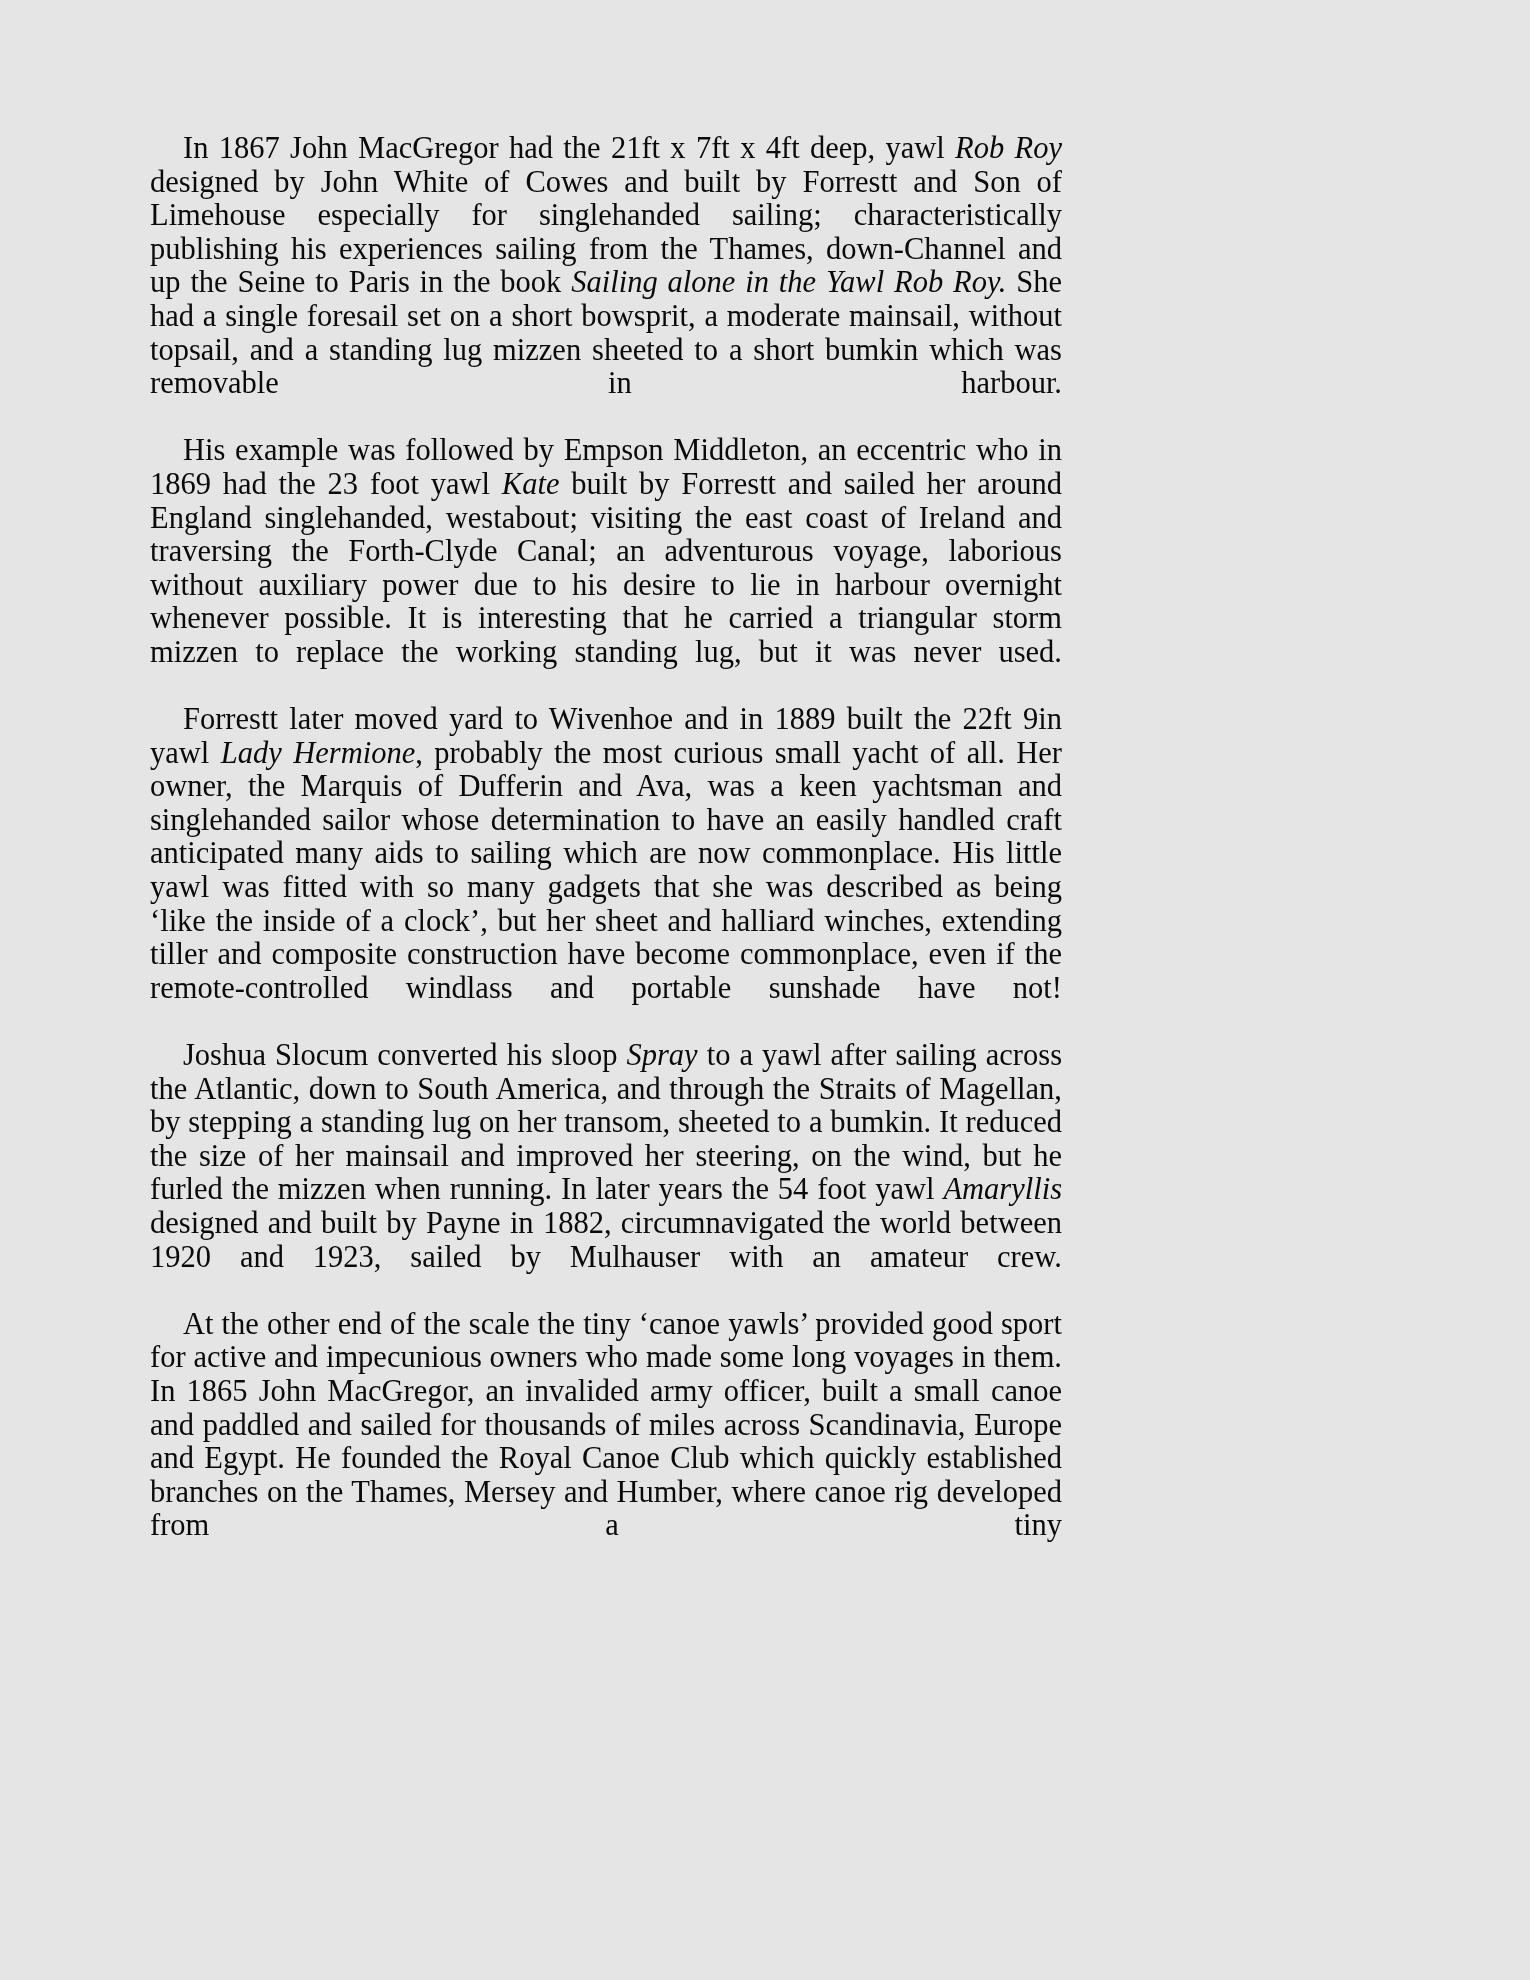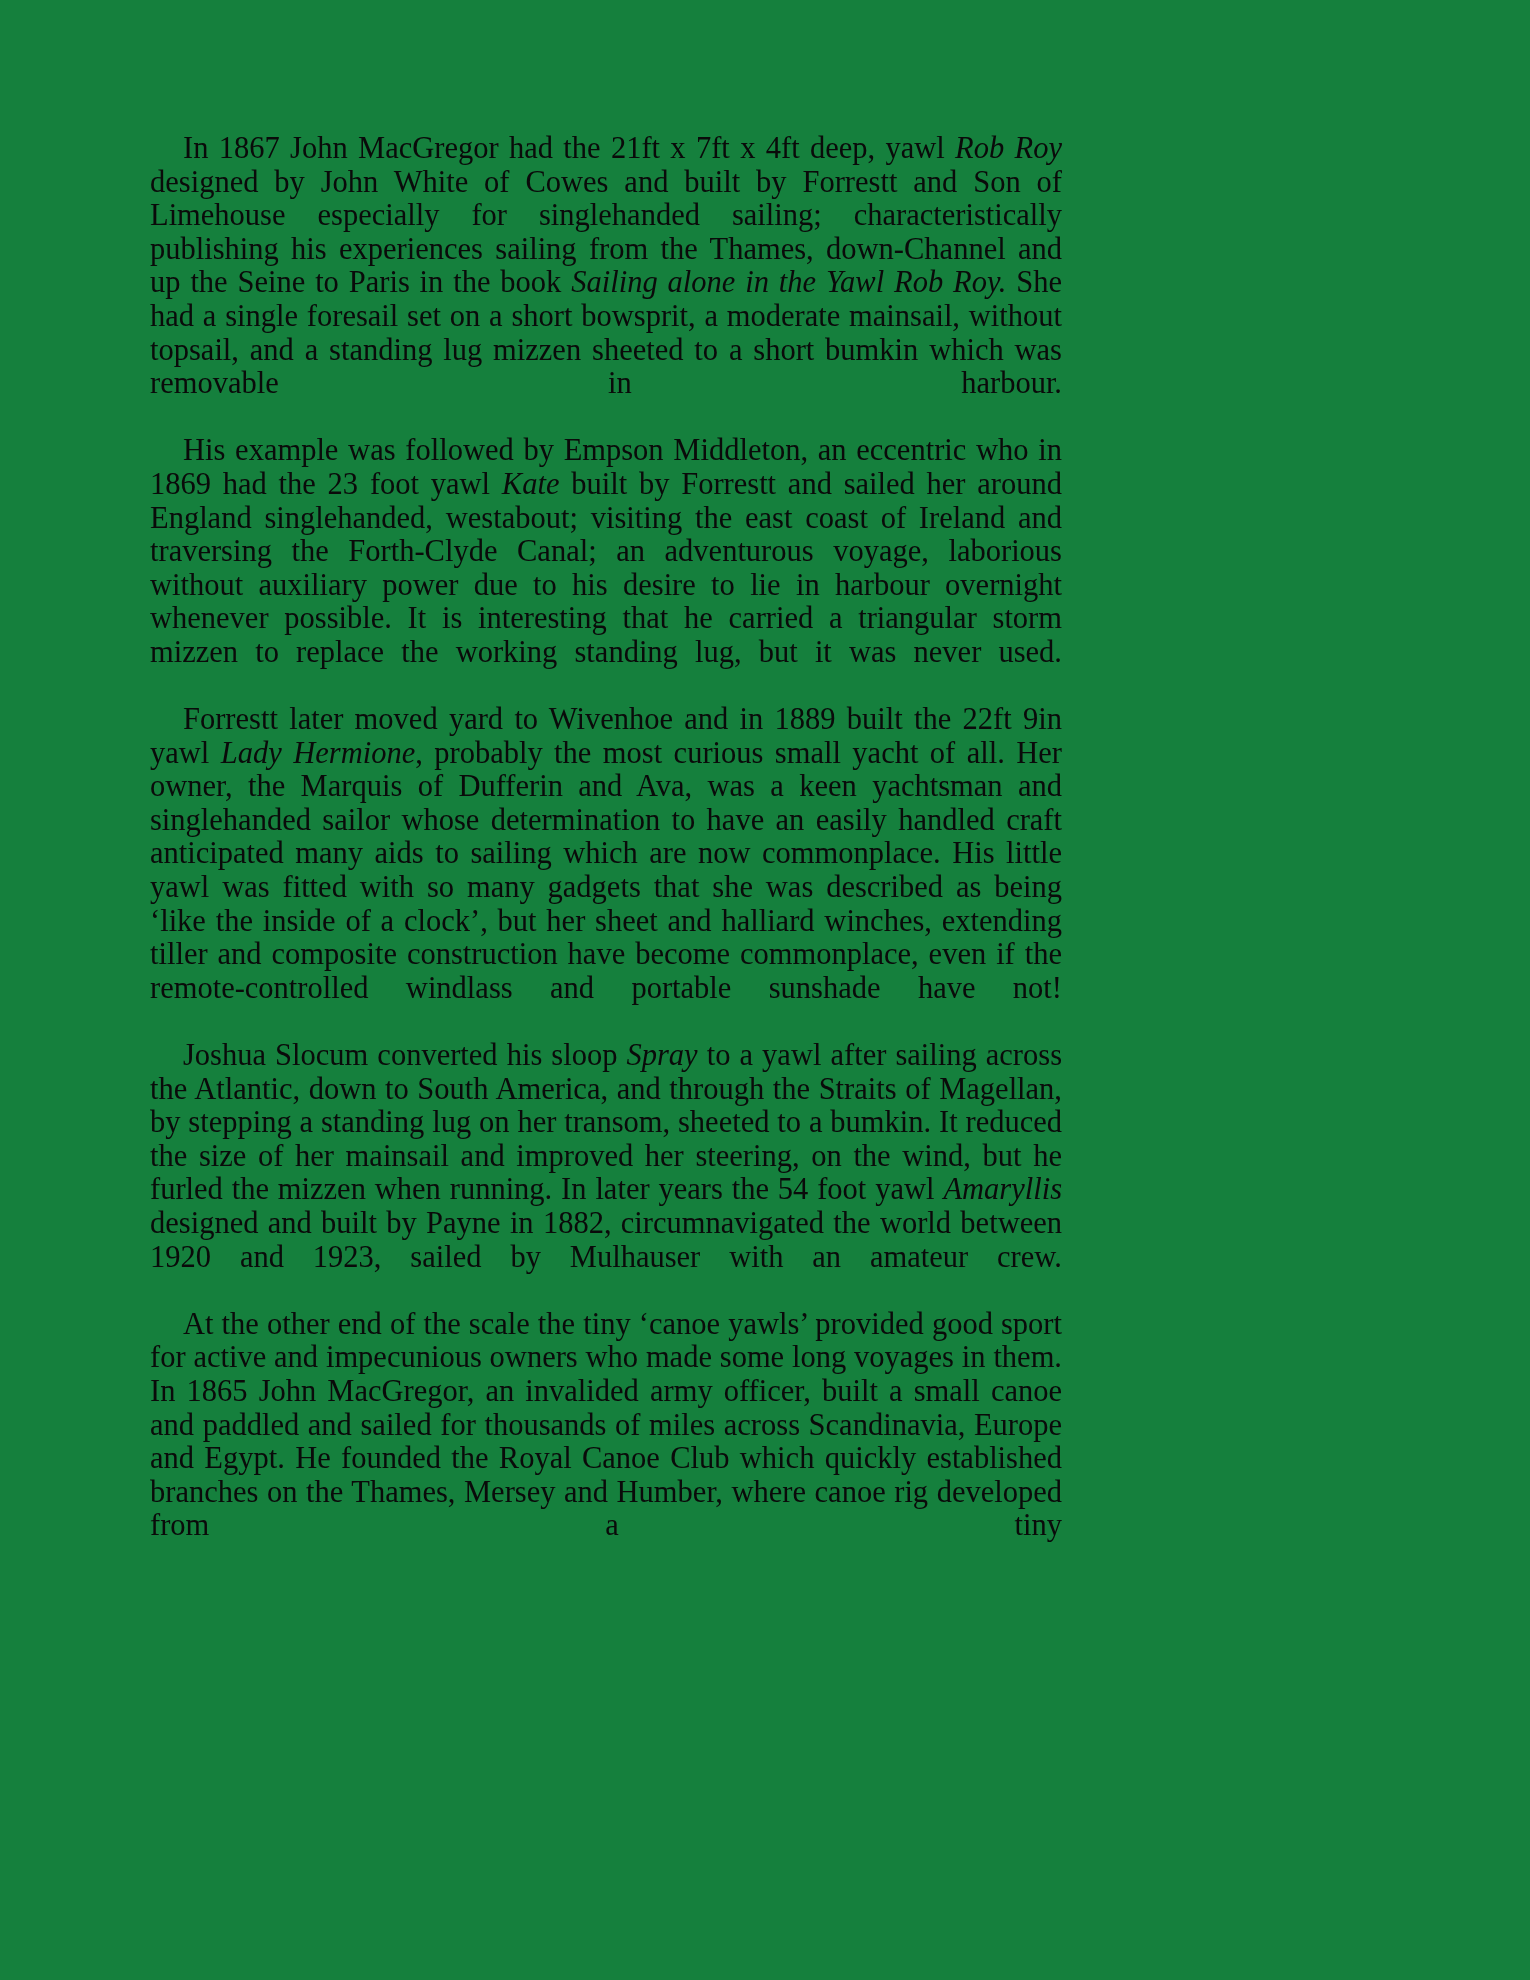--- a/index.html
+++ b/index.html
@@ -50,21 +50,21 @@
     width: 100%;
   }
 
   em.title {
     font-style: italic;
   }
 </style>
 </head>
 <body>
 
-<div id="page" style="width: 1530px; height: 1980px; background: #15803d;">
+<div id="page" style="width: 1530px; height: 1980px; background: #e5e5e5;">
   <div id="text-column" style="color: rgb(10, 10, 10);">
       <p class="para"><span>In 1867 John MacGregor had the 21ft x 7ft x 4ft deep, yawl </span><em class="title">Rob Roy</em><span> designed by John White of Cowes and built by Forrestt and Son of Limehouse especially for singlehanded sailing; characteristically publishing his experiences sailing from the Thames, down-Channel and up the Seine to Paris in the book </span><em class="title">Sailing alone in the Yawl Rob Roy.</em><span> She had a single foresail set on a short bowsprit, a moderate mainsail, without topsail, and a standing lug mizzen sheeted to a short bumkin which was removable in harbour.</span></p>
       <p class="para"><span>His example was followed by Empson Middleton, an eccentric who in 1869 had the 23 foot yawl </span><em class="title">Kate</em><span> built by Forrestt and sailed her around England singlehanded, westabout; visiting the east coast of Ireland and traversing the Forth-Clyde Canal; an adventurous voyage, laborious without auxiliary power due to his desire to lie in harbour overnight whenever possible. It is interesting that he carried a triangular storm mizzen to replace the working standing lug, but it was never used.</span></p>
       <p class="para"><span>Forrestt later moved yard to Wivenhoe and in 1889 built the 22ft 9in yawl </span><em class="title">Lady Hermione</em><span>, probably the most curious small yacht of all. Her owner, the Marquis of Dufferin and Ava, was a keen yachtsman and singlehanded sailor whose determination to have an easily handled craft anticipated many aids to sailing which are now commonplace. His little yawl was fitted with so many gadgets that she was described as being ‘like the inside of a clock’, but her sheet and halliard winches, extending tiller and composite construction have become commonplace, even if the remote-controlled windlass and portable sunshade have not!</span></p>
       <p class="para"><span>Joshua Slocum converted his sloop </span><em class="title">Spray</em><span> to a yawl after sailing across the Atlantic, down to South America, and through the Straits of Magellan, by stepping a standing lug on her transom, sheeted to a bumkin. It reduced the size of her mainsail and improved her steering, on the wind, but he furled the mizzen when running. In later years the 54 foot yawl </span><em class="title">Amaryllis</em><span> designed and built by Payne in 1882, circumnavigated the world between 1920 and 1923, sailed by Mulhauser with an amateur crew.</span></p>
       <p class="para"><span>At the other end of the scale the tiny ‘canoe yawls’ provided good sport for active and impecunious owners who made some long voyages in them. In 1865 John MacGregor, an invalided army officer, built a small canoe and paddled and sailed for thousands of miles across Scandinavia, Europe and Egypt. He founded the Royal Canoe Club which quickly established branches on the Thames, Mersey and Humber, where canoe rig developed from a tiny</span></p>
     </div>
 </div>
 
 </body></html>

